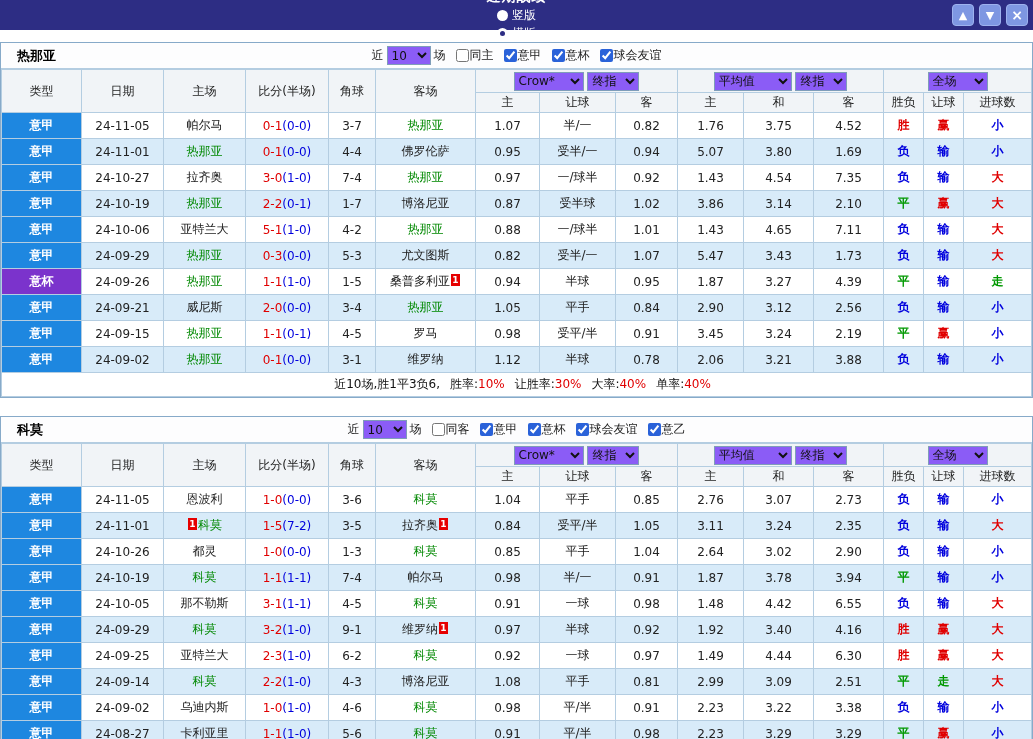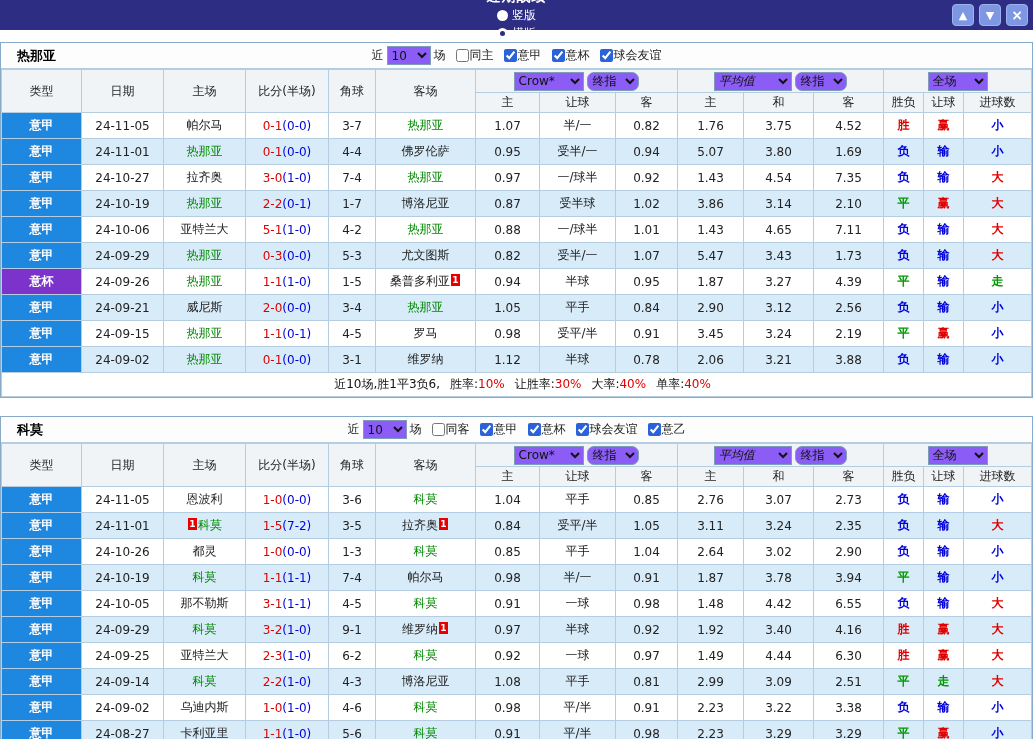--- a/index.html
+++ b/index.html
@@ -17,22 +17,22 @@
 .gap{height:6px;}
 .filter-bar{height:26px;background:#fdfdfe;border-bottom:1px solid #b4cde1;position:relative;display:flex;align-items:center;justify-content:center;}
 .team-name{position:absolute;left:16px;font-weight:bold;font-size:13px;color:#000;}
 .filter-controls{display:inline-flex;align-items:center;gap:3px;}
 label{display:inline-flex;align-items:center;cursor:pointer;}
 .filter-controls label{margin-left:7px;}
 input[type=checkbox]{width:13px;height:13px;margin:0 1px 0 0;accent-color:#2a62d9;}
 select{font-family:inherit;font-size:12px;height:19px;border:1px solid #7f9db9;background:#8b5cf6;color:#111;vertical-align:middle;}
 .sel-count{width:44px;}
 .sel-a{width:70px;}
-.sel-b{width:52px;border-radius:7px;}
-.sel-c{width:78px;font-style:italic;}
+.sel-b{width:52px;}
+.sel-c{width:78px;}
 .sel-d{width:60px;}
 table.res{width:100%;border-collapse:collapse;table-layout:fixed;}
 .res th,.res td{border:1px solid #b4cde1;text-align:center;overflow:hidden;white-space:nowrap;padding:0;}
 .res thead th{background:#f1f4f7;font-weight:normal;color:#222;}
 .res tr.h1 th{height:23px;}
 .res tr.h2 th{height:20px;}
 .res tbody td{height:26px;background:#fff;}
 .res tbody tr:nth-child(even) td{background:var(--c-row-alt,#d8ebf9);}
 .res td.lg-blue{background:var(--c-league-blue,#1e87e0)!important;color:#fff;font-weight:bold;}
 .res td.lg-purple{background:var(--c-league-purple,#7b33cc)!important;color:#fff;font-weight:bold;}

